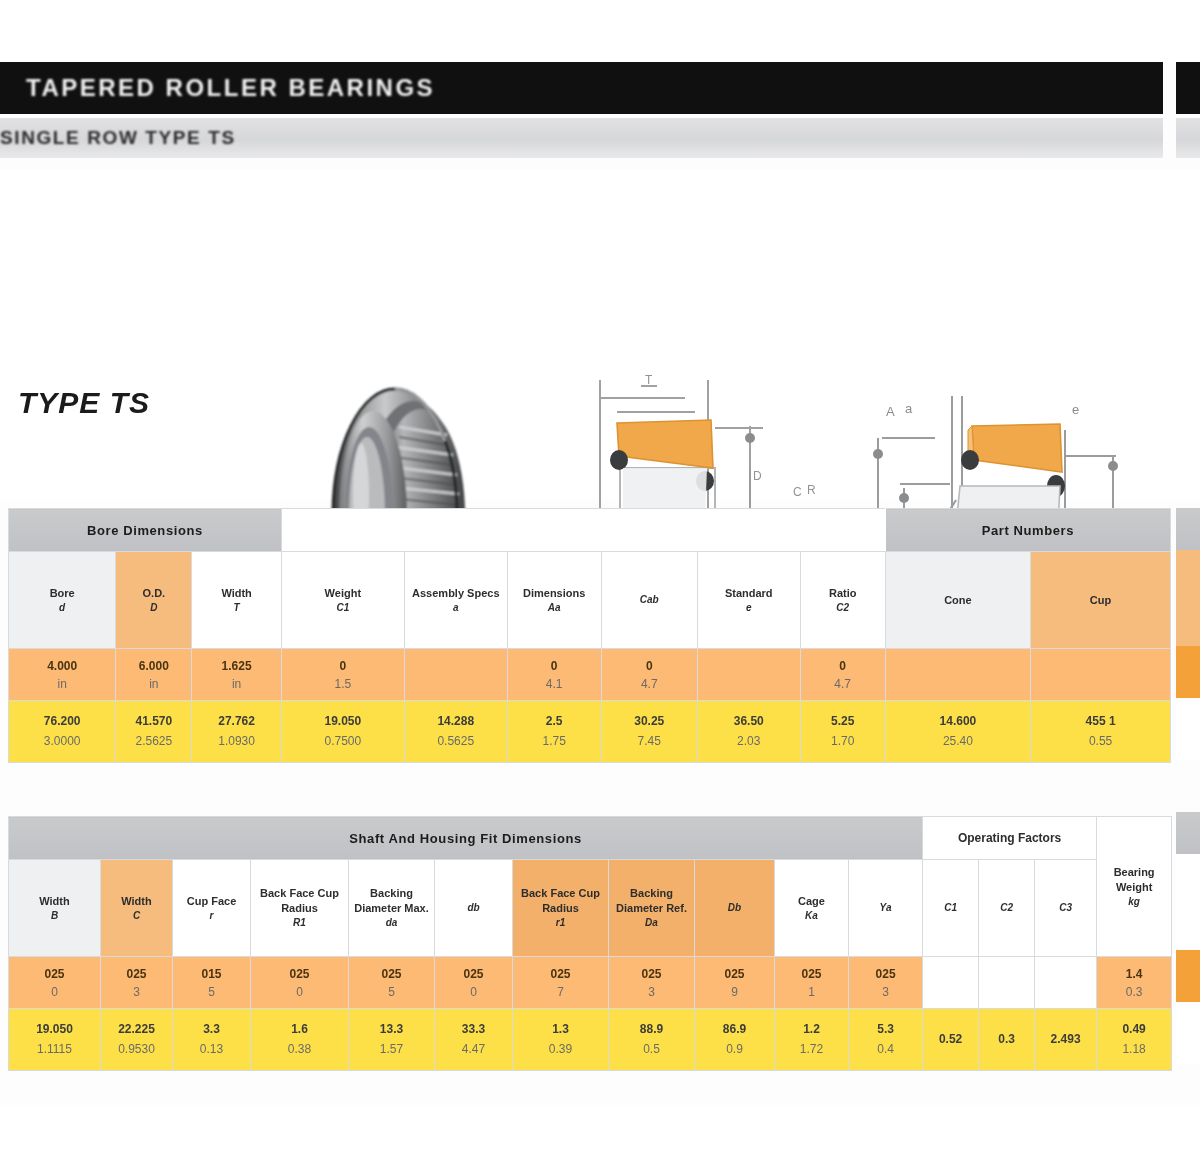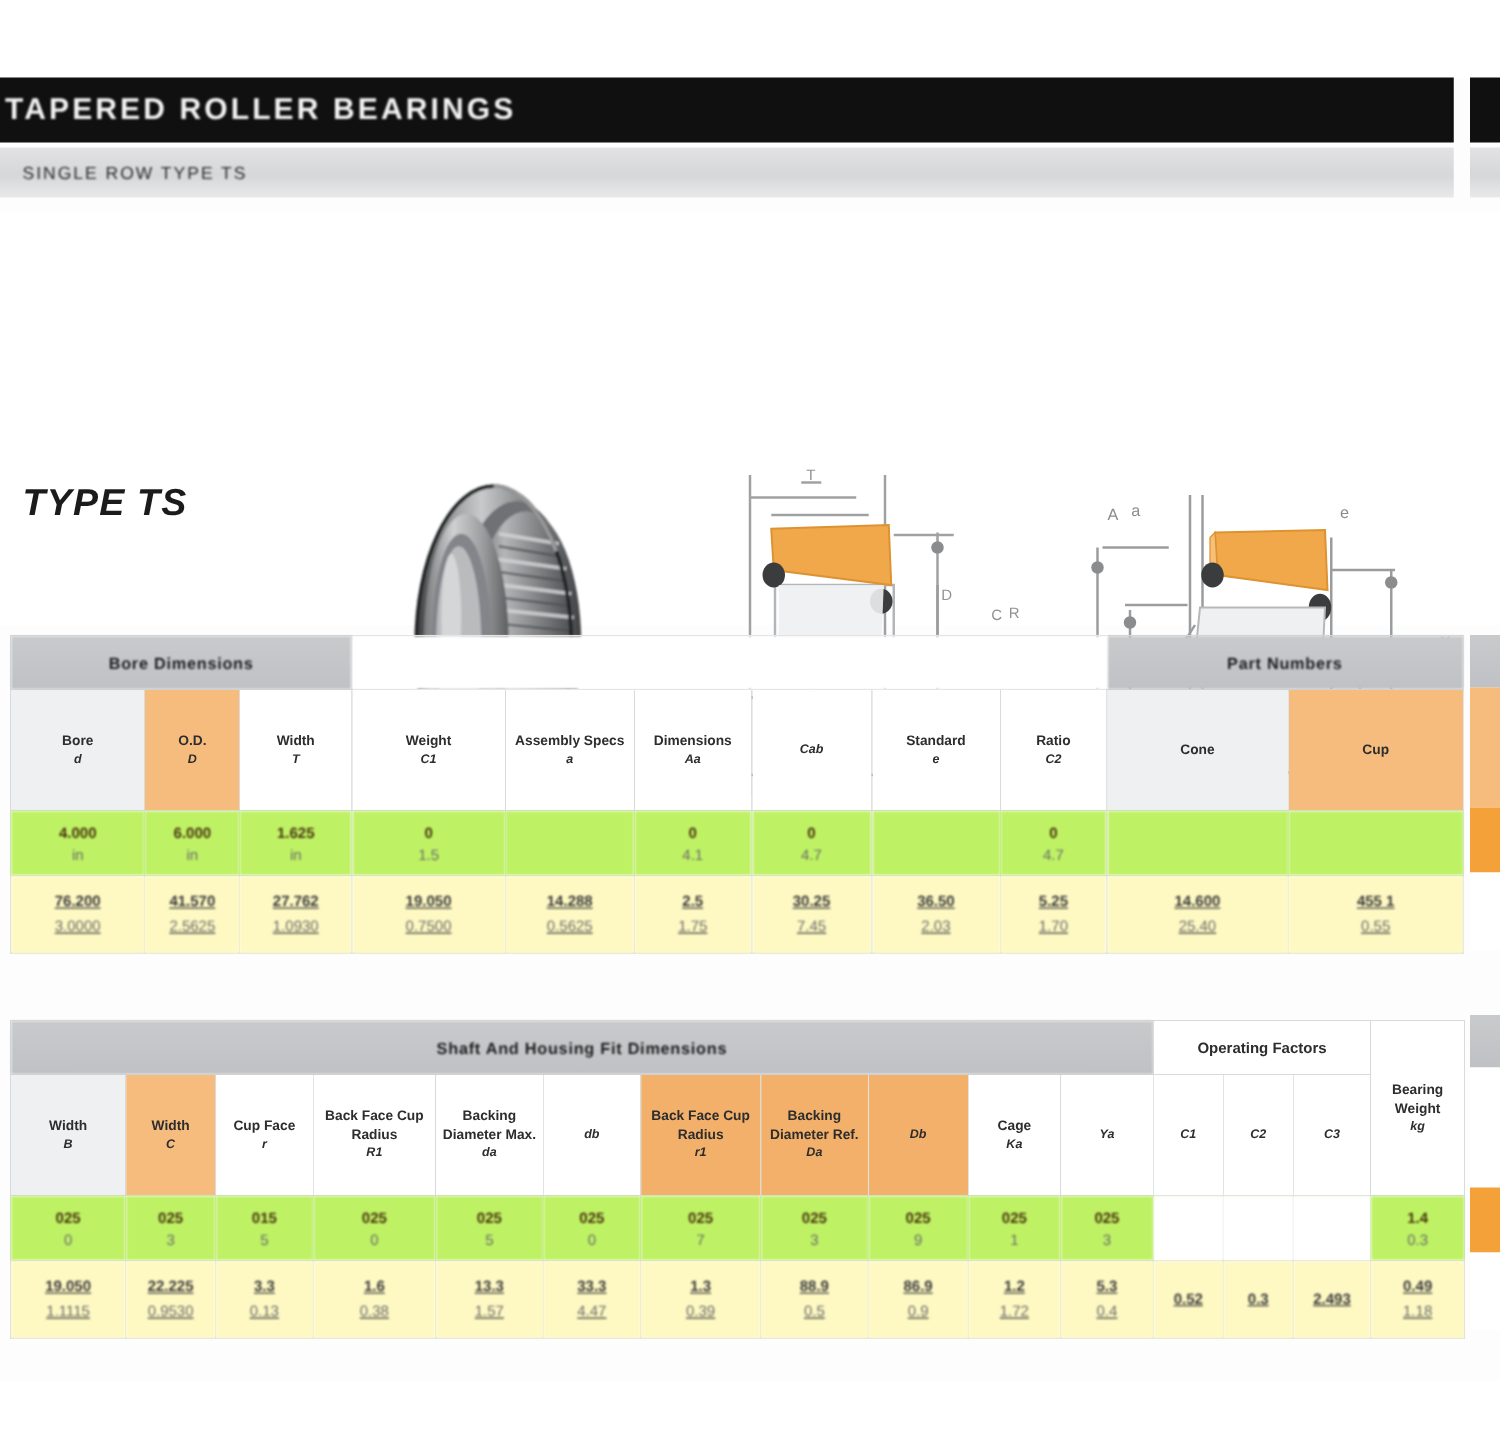--- a/index.html
+++ b/index.html
@@ -18,34 +18,34 @@
   .top-margin{position:absolute;left:0;top:0;width:1200px;height:62px;background:#ffffff;}
 
   
   .titlebar{
     position:absolute;left:0;top:62px;width:1163px;height:52px;
     background:#101010;
     display:flex;align-items:center;
   }
   .titlebar-text{
     color:#f2f2f2;font-size:24px;font-weight:bold;letter-spacing:2.5px;
-    padding-left:4px;
+    padding-left:26px;
     filter:blur(0.9px);
   }
   .titlebar-edge{
     position:absolute;left:1176px;top:62px;width:24px;height:52px;background:#101010;
   }
   .subbar{
     position:absolute;left:0;top:118px;width:1163px;height:40px;
     background:linear-gradient(180deg,#e2e2e4 0%,#d6d7d9 55%,#e9e9ea 100%);
     display:flex;align-items:center;
   }
   .subbar-text{
-    color:#2a2a2a;font-size:14px;font-weight:normal;letter-spacing:1.6px;
-    padding-left:18px;filter:blur(0.8px);
+    color:#2a2a2a;font-size:19px;font-weight:bold;letter-spacing:1.6px;
+    filter:blur(0.8px);
   }
   .subbar-edge{
     position:absolute;left:1176px;top:118px;width:24px;height:40px;
     background:linear-gradient(180deg,#e2e2e4 0%,#d6d7d9 55%,#e9e9ea 100%);
   }
 
   
   .hero{position:absolute;left:0;top:170px;width:1200px;height:330px;background:#ffffff;}
 
   .type-label{
@@ -84,26 +84,26 @@
   .sub{
     height:96px;font-size:11px;font-weight:bold;line-height:1.35;
     background:#eef0f2;color:#2d2d2d;filter:blur(0.55px);
   }
   .sub.white{background:#ffffff;}
   .sub.orange{background:#f6bc7e;}
   .sub.orange-deep{background:#f3b06a;}
   .sub small{display:block;font-weight:bold;font-size:10px;}
   .sym{font-style:italic;font-weight:bold;}
   .hl{
-    background:#bef264;height:52px;font-weight:bold;font-size:12px;
+    background:#fdba74;height:52px;font-weight:bold;font-size:12px;
     color:#4a3410;line-height:1.5;filter:blur(0.7px);
   }
   .row{
-    background:#fef9c3;height:62px;font-size:12px;font-weight:bold;
-    color:#3c3c3c;line-height:1.6;filter:blur(0.75px);text-decoration:underline;
+    background:#fde047;height:62px;font-size:12px;font-weight:bold;
+    color:#3c3c3c;line-height:1.6;filter:blur(0.75px);
   }
   .cell-two{display:block;}
   .cell-two span{display:block;}
   .cell-two .v2{font-weight:normal;color:#6a6a6a;}
 
   
   .sliver{position:absolute;left:1176px;width:24px;}
   .sliver .s-grp{background:linear-gradient(180deg,#c8cacc 0%,#bfc1c4 100%);height:42px;}
   .sliver .s-sub{background:#f6bc7e;height:96px;}
   .sliver .s-hl{background:#f4a13a;height:52px;}

